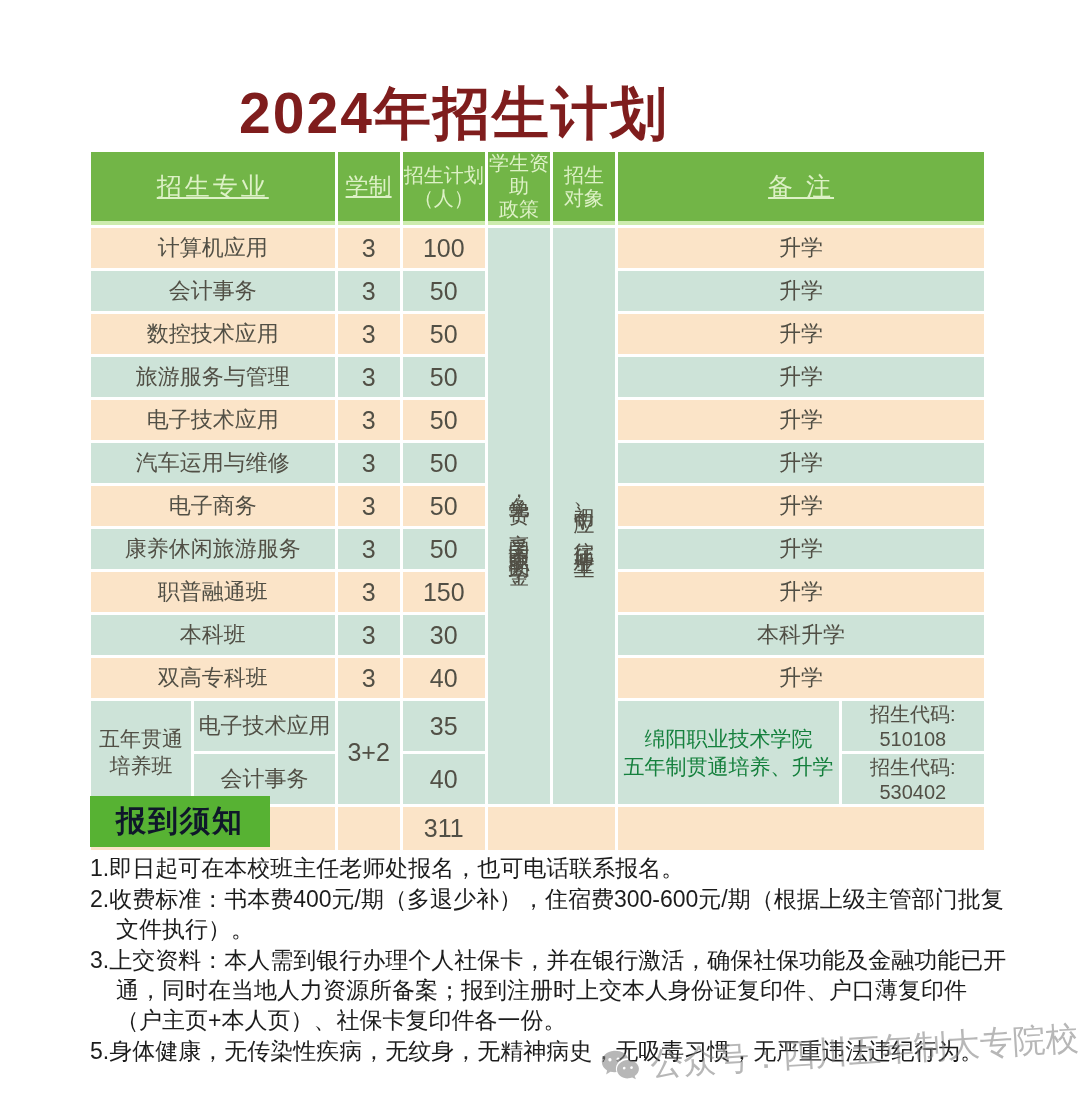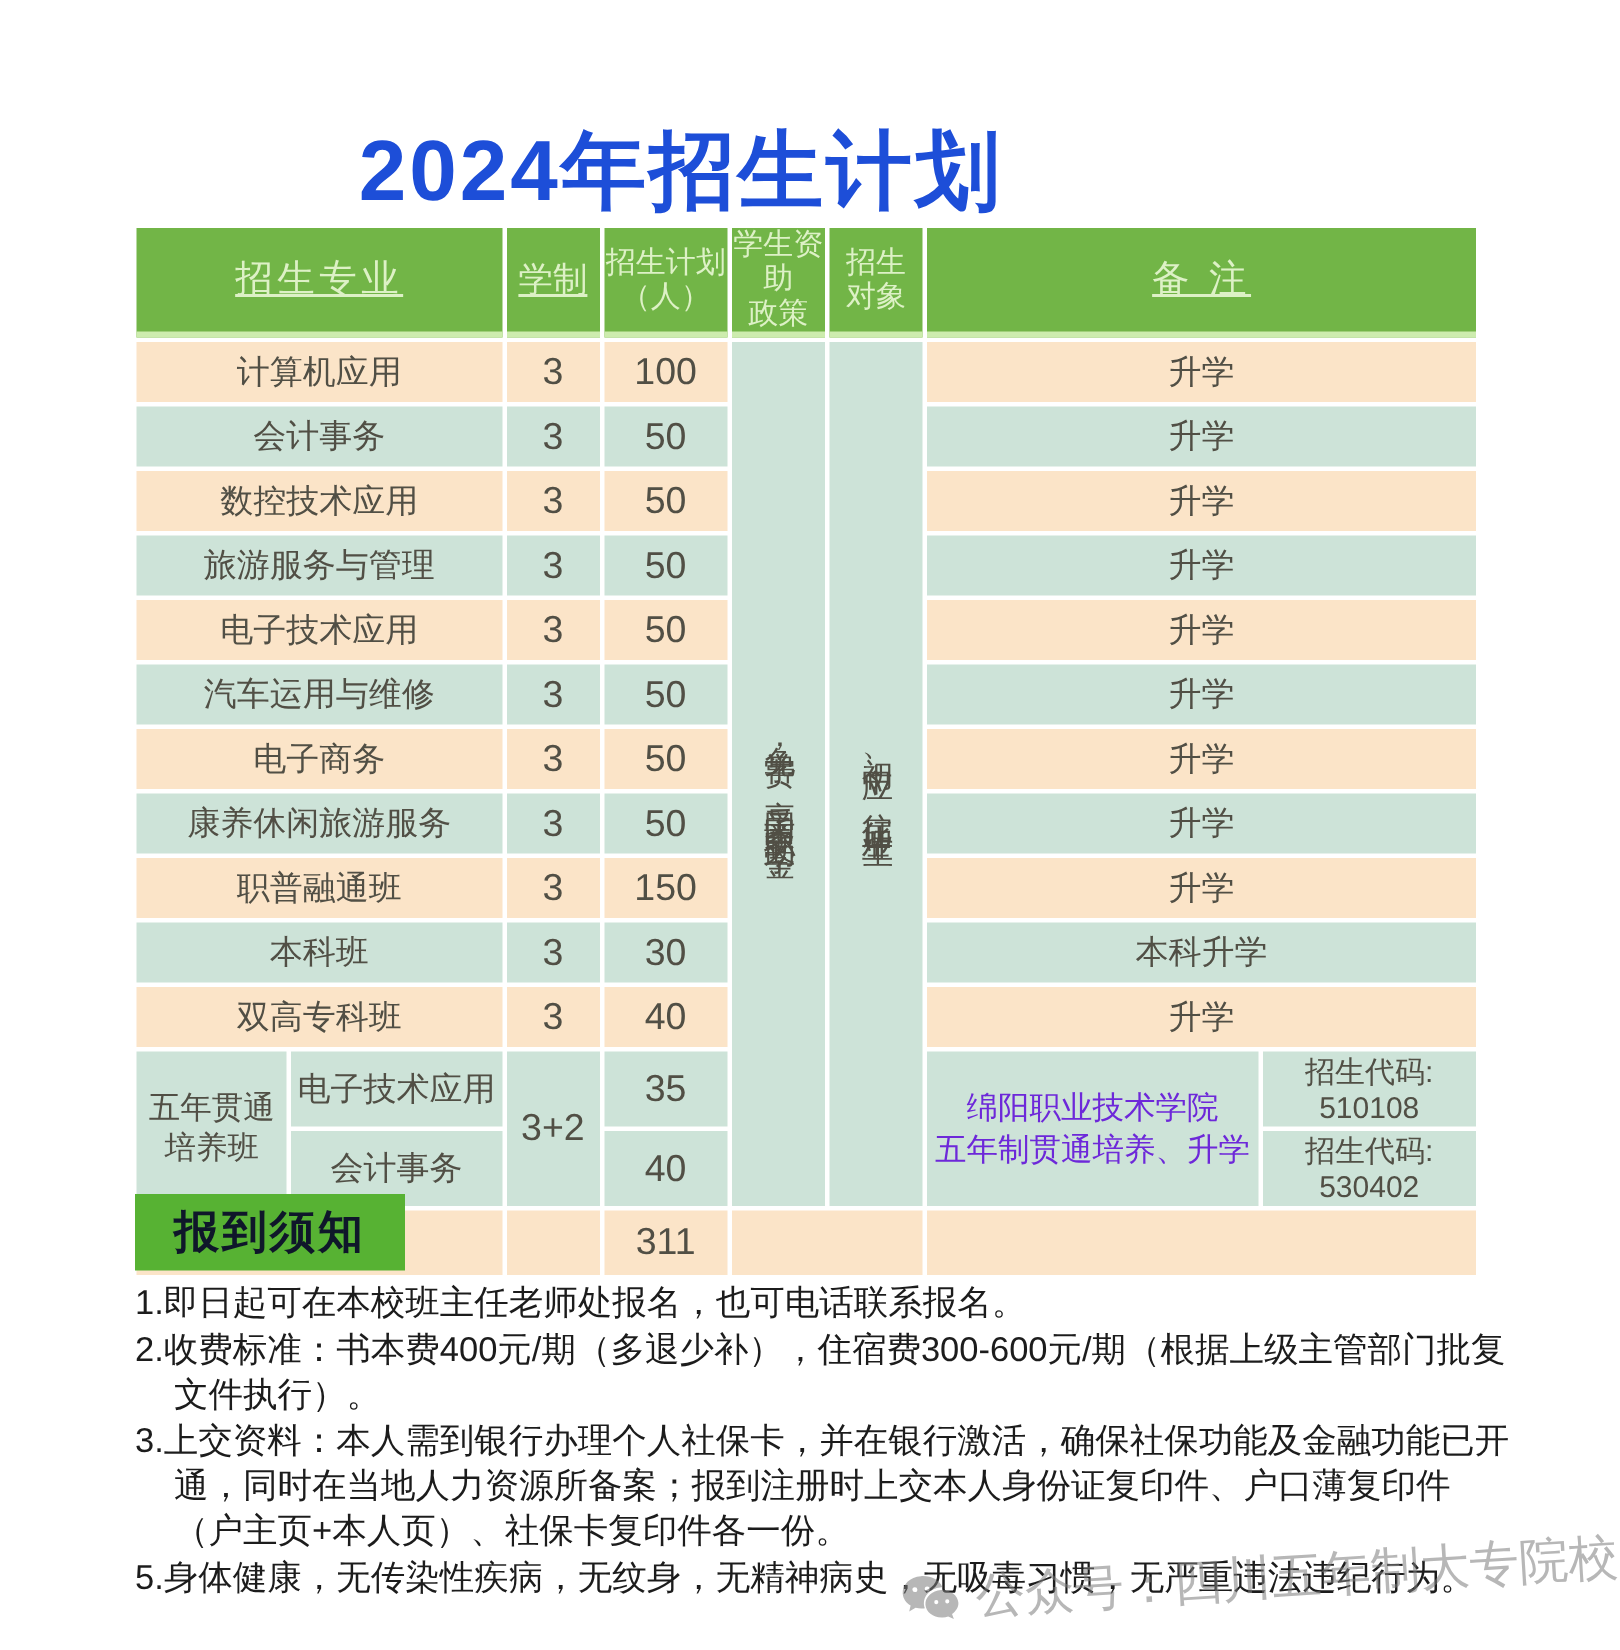--- a/index.html
+++ b/index.html
@@ -2,21 +2,21 @@
 <html><head>
 <meta charset="utf-8">
 <style>
   html,body{margin:0;padding:0;background:#fff;}
   .page{
     position:relative;width:1080px;height:1100px;background:#ffffff;
     font-family:"Liberation Sans","DejaVu Sans",sans-serif;overflow:hidden;
   }
   .title{
     position:absolute;left:0;top:76px;width:908px;text-align:center;
-    font-size:57px;font-weight:800;color:#1d4ed8;letter-spacing:2px;margin:0;
+    font-size:57px;font-weight:800;color:#7f1d1d;letter-spacing:2px;margin:0;
   }
   
   table.plan{
     position:absolute;left:88px;top:149px;
     border-collapse:separate;border-spacing:3px;table-layout:fixed;width:899px;
   }
   table.plan th,table.plan td{padding:0;text-align:center;vertical-align:middle;overflow:hidden;}
   tr.hdr{height:61px;}
   tr.hdr th{
     background:#72b547;color:#ddf1c6;font-weight:500;
@@ -29,21 +29,21 @@
   tr.teal>td{background:#cde3d8;}
   td.vcell{background:#cde3d8 !important;}
   .cn{font-size:22px;color:#514f45;}
   .num{font-size:25px;color:#514f45;}
   .pre{white-space:pre-line;}
   td.vcell{
     writing-mode:vertical-lr;text-align:center;
     font-size:21px;color:#514f45;letter-spacing:4px;
   }
   td.group{font-size:21px;color:#514f45;line-height:1.25;}
-  td.remark-main{font-size:21px;color:#6d28d9;line-height:1.3;}
+  td.remark-main{font-size:21px;color:#15803d;line-height:1.3;}
   td.code{font-size:20px;color:#514f45;text-align:left;padding-left:10px;}
   
   .badge{
     position:absolute;left:90px;top:796px;background:#57b233;color:#0f172a;
     font-size:30px;font-weight:bold;padding:5px 26px;letter-spacing:2px;
   }
   .notes{
     position:absolute;left:90px;top:853px;width:918px;
     font-size:23px;line-height:30px;color:#1c1c1c;
   }

